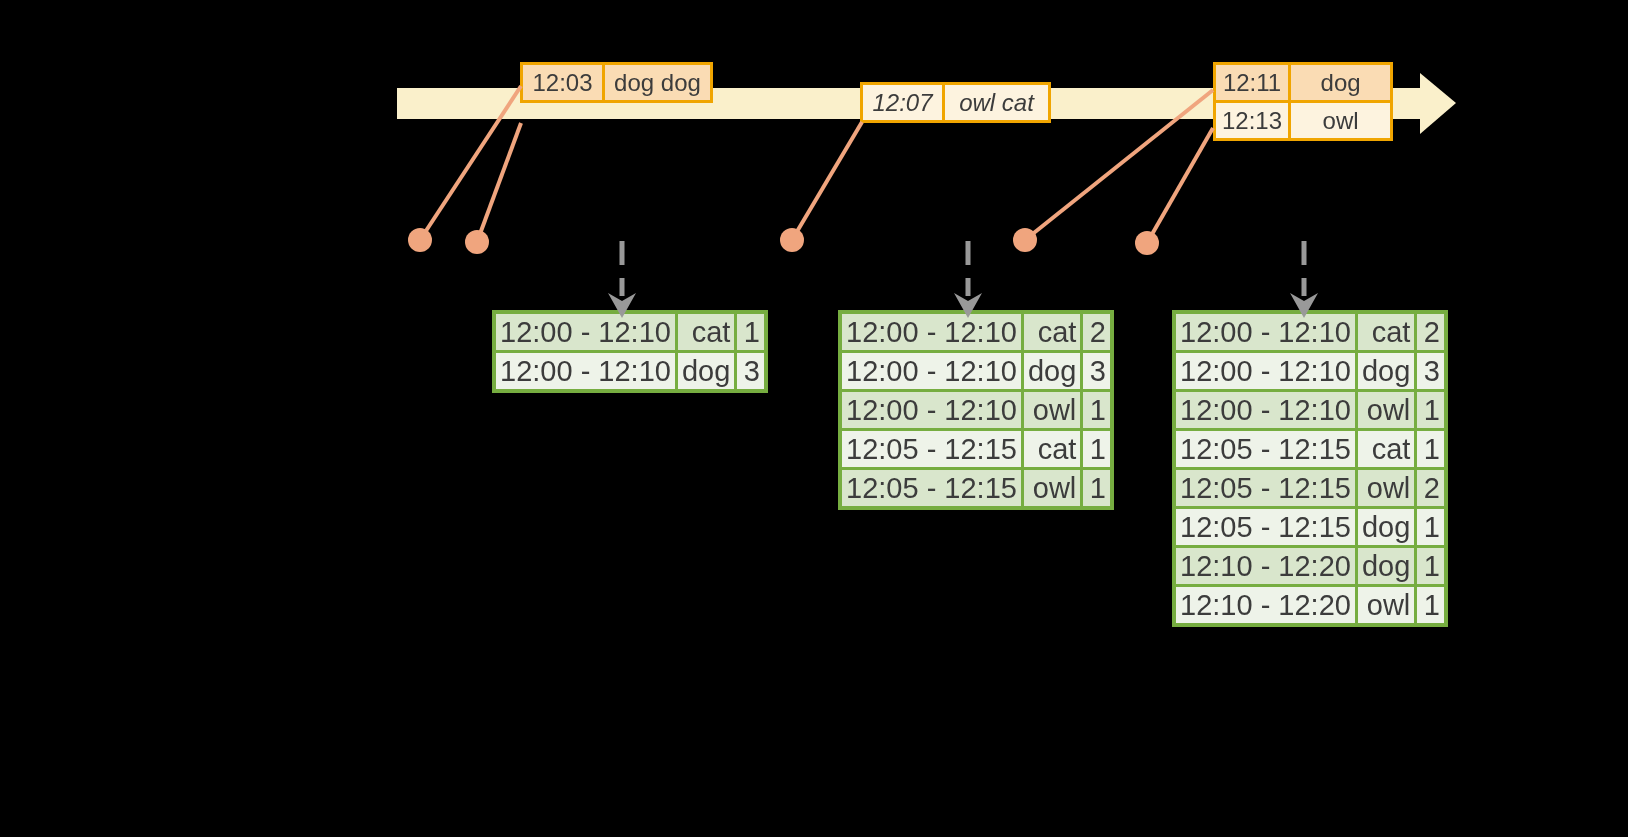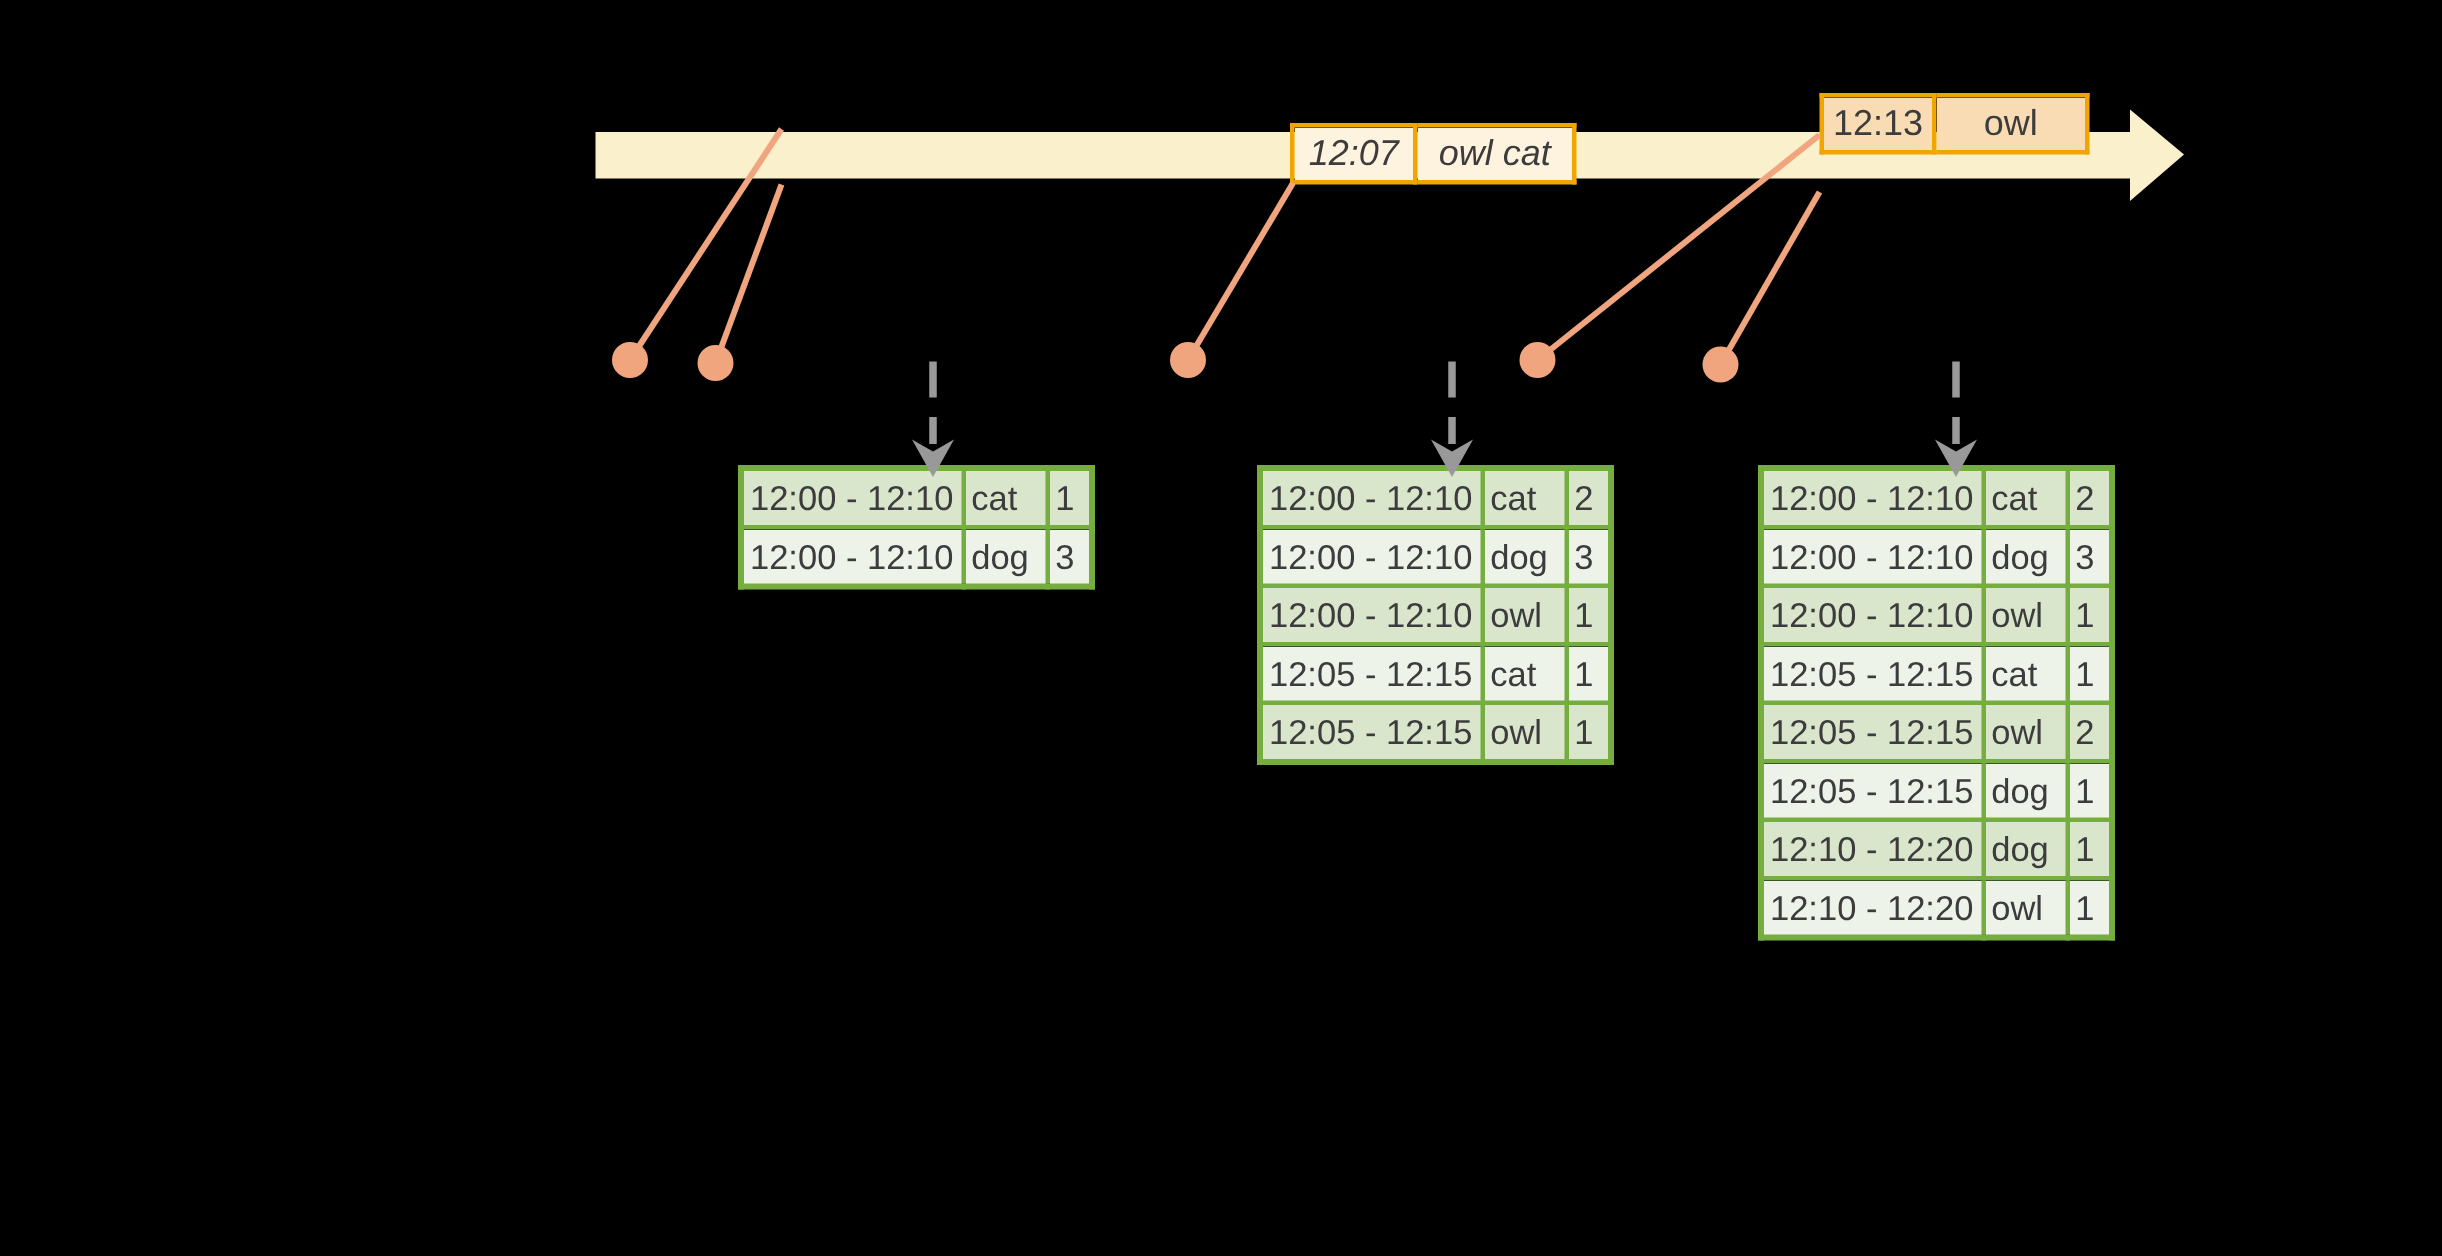--- a/index.html
+++ b/index.html
@@ -25,22 +25,22 @@
     font-size: 24px; padding: 0 6px; overflow: hidden; white-space: nowrap;
   }
   .ebox.odd-dark tr:nth-child(odd)  td { background: var(--event-row-dark, #fadcb4); }
   .ebox.odd-dark tr:nth-child(even) td { background: var(--event-row-light, #fdf3df); }
   .ebox.all-light td { background: var(--event-row-light, #fdf3df); font-style: italic; }
 
   
   .rtable { border: 4px solid var(--table-border, #76ad40); }
   .rtable td {
     border: 3px solid var(--table-border, #76ad40);
-    height: 36px; text-align: left; vertical-align: middle;
-    font-size: 23px; padding: 0 4px; overflow: hidden; white-space: nowrap;
+    height: 36px; text-align: right; vertical-align: middle;
+    font-size: 29px; padding: 0 4px; overflow: hidden; white-space: nowrap;
   }
   .rtable tr:nth-child(odd)  td { background: var(--table-row-dark, #d9e6cc); }
   .rtable tr:nth-child(even) td { background: var(--table-row-light, #eef3e9); }
 
   .bar       { fill: var(--timeline, #faf0cb); }
   .connector { stroke: var(--connector, #f0a57e); stroke-width: 4; }
   .dot       { fill: var(--connector, #f0a57e); }
   .dash-line { stroke: var(--arrow, #999999); stroke-width: 5; stroke-dasharray: 24 13; }
   .dash-head { fill: var(--arrow, #999999); }
 </style>
@@ -51,20 +51,24 @@
   <rect class="bar" x="397" y="88" width="1026" height="31"></rect>
   <polygon class="bar" points="1420,73 1456,103 1420,134"></polygon>
 </svg>
 
 <table class="ebox odd-dark" style="left:520px; top:62px">
   <colgroup>
       <col style="width:82px">
       <col style="width:108px">
     </colgroup>
   <tbody>
+      <tr>
+        <td>12:03</td>
+        <td>dog dog</td>
+      </tr>
     </tbody>
 </table>
 
 <table class="ebox all-light" style="left:860px; top:82px">
   <colgroup>
       <col style="width:82px">
       <col style="width:106px">
     </colgroup>
   <tbody>
       <tr>
@@ -73,20 +77,24 @@
       </tr>
     </tbody>
 </table>
 
 <table class="ebox odd-dark" style="left:1213px; top:62px">
   <colgroup>
       <col style="width:72px">
       <col style="width:102px">
     </colgroup>
   <tbody>
+      <tr>
+        <td>12:11</td>
+        <td>dog</td>
+      </tr>
       <tr>
         <td>12:13</td>
         <td>owl</td>
       </tr>
     </tbody>
 </table>
 
 <table class="rtable" style="left:492px; top:310px">
   <colgroup>
       <col style="width:148px">

